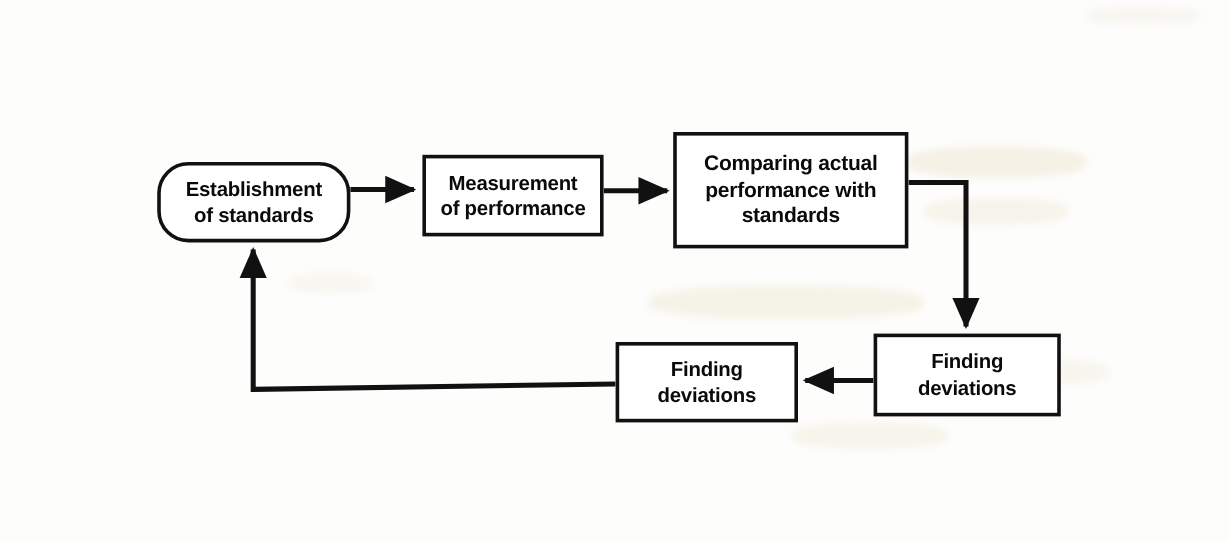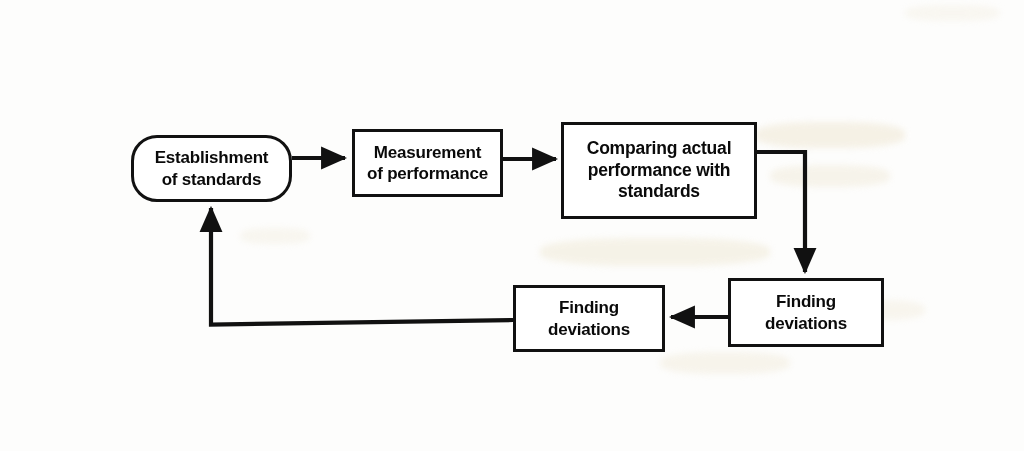--- a/index.html
+++ b/index.html
@@ -50,21 +50,21 @@
     font-weight: bold;
     font-size: 17px;
     line-height: 1.24;
     letter-spacing: -0.2px;
     white-space: pre-line;
   }
 
   
   #node-establishment   { left: 131px; top: 135px; width: 161px; height: 67px; border-radius: 26px; }
   #node-measurement     { left: 352px; top: 129px; width: 151px; height: 68px; }
-  #node-comparing       { left: 561px; top: 110px; width: 196px; height: 97px; font-size: 17.5px; margin-top: 12px; }
+  #node-comparing       { left: 561px; top: 110px; width: 196px; height: 97px; font-size: 17.5px; }
   #node-finding-left    { left: 513px; top: 285px; width: 152px; height: 67px; }
   #node-finding-right   { left: 728px; top: 278px; width: 156px; height: 69px; }
 </style>
 </head>
 <body>
 
 <div id="canvas">
 
   <div class="smudge" style="left:755px; top:122px; width:150px; height:26px; background:#f4efe2; opacity:.85;"></div>
   <div class="smudge" style="left:770px; top:165px; width:120px; height:22px; background:#f5f1e6; opacity:.8;"></div>

